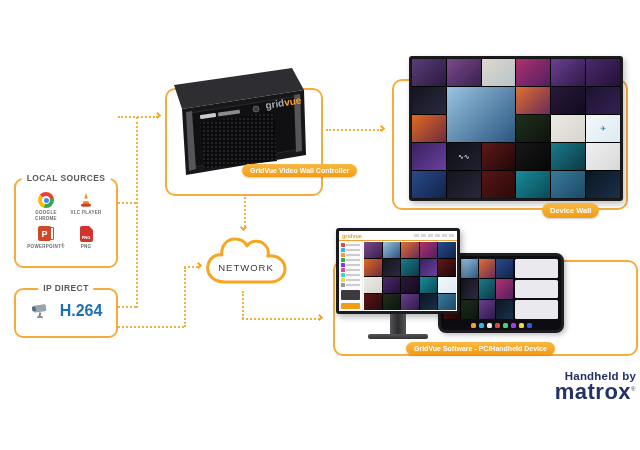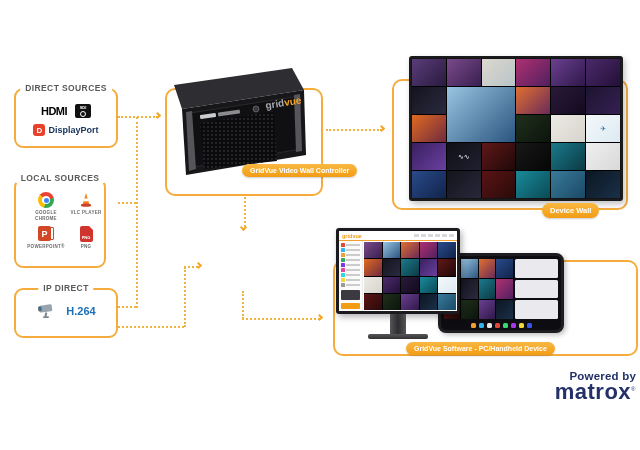--- a/index.html
+++ b/index.html
@@ -5,21 +5,21 @@
   * { margin:0; padding:0; box-sizing:border-box; }
   body { background:#fff; font-family:"Liberation Sans", sans-serif; }
   .stage { position:relative; width:640px; height:450px; background:#fff; overflow:hidden; }
 
   
   .sbox { position:absolute; border:2px solid #F6AC3D; border-radius:9px; background:#fff; z-index:3; }
   .sbox-title { position:absolute; top:-7px; left:50%; transform:translateX(-50%);
     background:#fff; padding:0 5px; font-size:8.5px; font-weight:700; color:#58595b;
     letter-spacing:.4px; white-space:nowrap; }
   .box-direct { left:14px; top:88px; width:104px; height:60px; }
-  .box-local  { left:14px; top:178px; width:92px; height:90px; }
+  .box-local  { left:14px; top:178px; width:104px; height:90px; }
   .box-ip     { left:14px; top:288px; width:104px; height:50px; }
 
   .direct-row1 { position:absolute; top:14px; left:0; right:0; display:flex; justify-content:center; align-items:center; gap:8px; }
   .direct-row2 { position:absolute; top:34px; left:0; right:0; display:flex; justify-content:center; align-items:center; gap:3px; }
   .hdmi-text { font-size:11px; font-weight:900; color:#000; letter-spacing:-.5px; }
   .sdi-icon { width:16px; height:14px; background:#111; border-radius:2px; display:flex; flex-direction:column; align-items:center; justify-content:center; }
   .sdi-icon .sdi-txt { font-size:4px; color:#fff; font-weight:700; line-height:1; }
   .sdi-icon .sdi-ring { width:6px; height:6px; border:1.4px solid #fff; border-radius:50%; margin-top:1px; }
   .dp-mark { width:12px; height:12px; background:#E8402A; border-radius:3px; color:#fff; font-size:8px;
     font-weight:800; display:flex; align-items:center; justify-content:center; }
@@ -37,21 +37,21 @@
   .ppt-icon { position:relative; width:16px; height:16px; }
   .ppt-page { position:absolute; right:0; top:1px; width:9px; height:13px; background:#fff; border:1px solid #D24726; border-radius:1px; }
   .ppt-main { position:absolute; left:0; top:0; width:13px; height:15px; background:#D24726; border-radius:2px;
     color:#fff; font-size:9px; font-weight:800; display:flex; align-items:center; justify-content:center; }
 
   .png-icon { position:relative; width:13px; height:16px; background:#D0342C; border-radius:2px; }
   .png-fold { position:absolute; top:0; right:0; width:0; height:0; border-top:4px solid #fff; border-left:4px solid transparent; }
   .png-txt { position:absolute; bottom:2px; left:0; right:0; text-align:center; color:#fff; font-size:4px; font-weight:800; }
 
   .ip-row { position:absolute; top:12px; left:0; right:0; display:flex; align-items:center; justify-content:center; gap:8px; }
-  .h264-text { font-size:11px; font-weight:800; color:#1E6FB8;text-align:right; }
+  .h264-text { font-size:16px; font-weight:800; color:#1E6FB8;text-align:right; }
 
   
   .obox { position:absolute; border:2px solid #F6AC3D; border-radius:10px; background:transparent; z-index:1; }
   .box-controller { left:165px; top:88px;  width:158px; height:108px; }
   .box-wall       { left:392px; top:79px;  width:236px; height:131px; }
   .box-software   { left:333px; top:260px; width:305px; height:96px;  }
 
   .badge { position:absolute; background:linear-gradient(180deg,#F9B843,#F29C13); color:#fff;
     font-weight:700; font-size:7.5px; padding:3px 8px; border-radius:9px; white-space:nowrap;
     box-shadow:0 1px 2px rgba(0,0,0,.2); z-index:7; }
@@ -141,34 +141,20 @@
   <div class="hline c-f"></div>
   <div class="ah r c-f-ah"></div>
   <div class="vline c-g"></div>
   <div class="ah d c-g-ah"></div>
   <div class="hline c-h"></div>
   <div class="ah r c-h-ah"></div>
   <div class="vline c-i"></div>
   <div class="hline c-j"></div>
   <div class="ah r c-j-ah"></div>
 
-  <div class="sbox box-direct">
-    <span class="sbox-title">DIRECT SOURCES</span>
-    <div class="direct-row1">
-      <span class="hdmi-text">HDMI</span>
-      <span class="sdi-icon">
-        <span class="sdi-txt">SDI</span>
-        <span class="sdi-ring"></span>
-      </span>
-    </div>
-    <div class="direct-row2">
-      <span class="dp-mark">D</span>
-      <span class="dp-text">DisplayPort</span>
-    </div>
-  </div>
 
   <div class="sbox box-local">
     <span class="sbox-title">LOCAL SOURCES</span>
     <div class="local-grid">
       <div class="local-cell">
         <span class="chrome-icon">
           <span class="chrome-inner"></span>
           <span class="chrome-core"></span>
         </span>
         <span class="local-label">GOOGLE CHROME</span>
@@ -228,20 +214,26 @@
     <defs>
       <pattern id="vent" width="4" height="4" patternUnits="userSpaceOnUse">
         <rect width="4" height="4" fill="#0b0b0d"></rect>
           <circle cx="2" cy="2" r="1" fill="#2c2c30"></circle>
       </pattern>
     </defs>
     <polygon points="30,66 104,54 107,104 34,112" fill="url(#vent)"></polygon>
   </svg>
   <span class="badge badge-controller">GridVue Video Wall Controller</span>
 
+  <div class="cloud-wrap">
+    <svg width="90" height="60" viewBox="0 0 90 60">
+      <path d="M24 50 C12 50 5 42 7 33 C8.5 26 15 21.5 21 23 C19.5 14 26 7 34 7 C39.5 7 44 9.5 46 14 C49.5 8.5 58 7.5 63 12 C67 15.5 68 20 66.8 24 C76 22.5 84 28.5 84 37 C84 44.5 77.5 50 69 50 Z" fill="#ffffff" stroke="#F5A623" stroke-width="3" stroke-linejoin="round"></path>
+      <text x="45" y="39" text-anchor="middle" font-family="Liberation Sans, sans-serif" font-size="9.5" letter-spacing="1" fill="#3c3c3c">NETWORK</text>
+    </svg>
+  </div>
 
   <div class="obox box-wall"></div>
   <div class="wall">
     <div class="mosaic">
         <div class="tile" style="background: linear-gradient(135deg, rgb(90, 61, 122), rgb(42, 26, 62));"></div>
         <div class="tile" style="background: linear-gradient(135deg, rgb(122, 74, 138), rgb(58, 32, 80));"></div>
         <div class="tile" style="background: linear-gradient(135deg, rgb(221, 216, 206), rgb(184, 196, 200));"></div>
         <div class="tile" style="background: linear-gradient(135deg, rgb(176, 48, 112), rgb(80, 32, 96));"></div>
         <div class="tile" style="background: linear-gradient(135deg, rgb(106, 64, 144), rgb(48, 24, 74));"></div>
         <div class="tile" style="background: linear-gradient(135deg, rgb(74, 42, 106), rgb(36, 16, 56));"></div>
@@ -388,17 +380,17 @@
         </div>
       </div>
     </div>
     <div class="mon-neck"></div>
     <div class="mon-base"></div>
   </div>
 
   <span class="badge badge-software">GridVue Software - PC/Handheld Device</span>
 
   <div class="powered">
-    <div class="powered-by">Powered by</div>
+    <div class="powered-by">Handheld by</div>
     <div class="brand"><span>matrox</span><sup>®</sup></div>
   </div>
 
 </div>
 
 </body></html>

